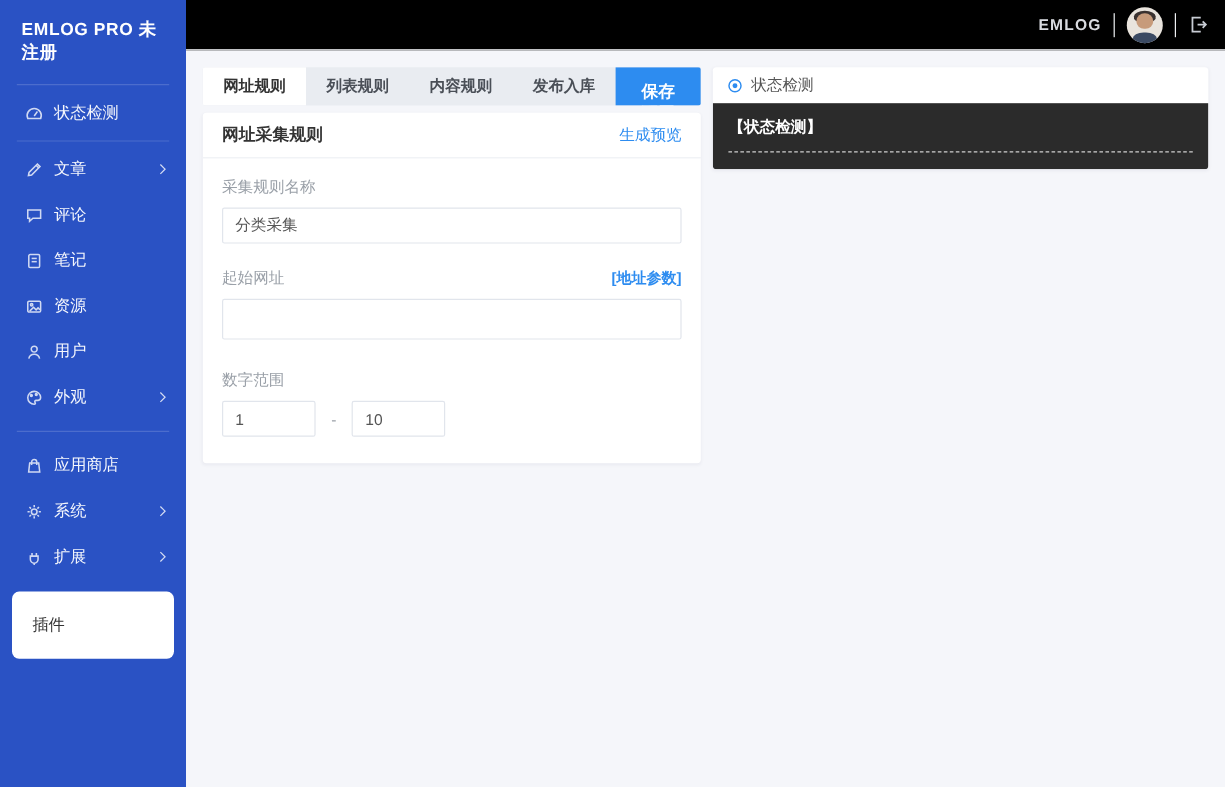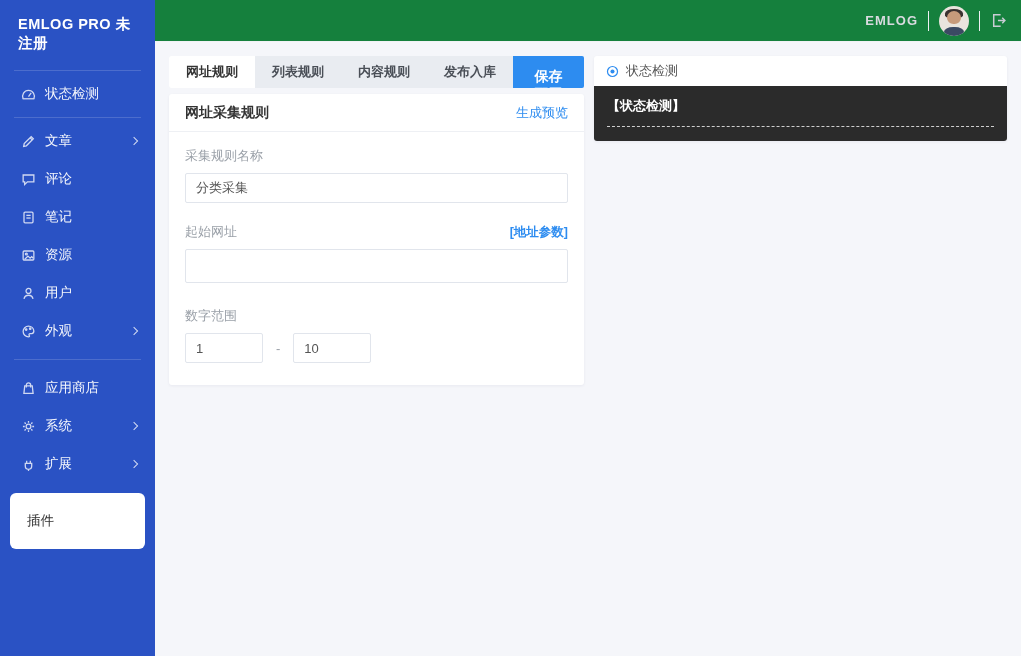--- a/index.html
+++ b/index.html
@@ -36,21 +36,21 @@
   .sb-submenu {
     background:#fff; border-radius:6px; margin:10px 10px 0 10px;
     padding:13px 17px;
   }
   .sb-sub-item { font-size:13.5px; color:#333; padding:6px 0; cursor:pointer; white-space:nowrap; }
   .sb-sub-item.active { color:#2a52c4; font-weight:bold; }
 
   
   .topbar {
     position:absolute; left:155px; top:0; right:0; height:42px;
-    background:#15803d; border-bottom:1px solid #f1f2f5;
+    background:#000000; border-bottom:1px solid #f1f2f5;
     display:flex; align-items:center; justify-content:flex-end;
     padding-right:14px; gap:10px;
   }
   .tb-brand { color:#d9dbe0; font-size:13px; letter-spacing:1px; font-weight:bold; cursor:pointer; }
   .tb-sep { width:1px; height:20px; background:#eef0f3; }
   .avatar {
     width:30px; height:30px; border-radius:50%; background:#e9e4dd;
     position:relative; overflow:hidden; cursor:pointer; flex:0 0 auto;
   }
   .avatar .head {

